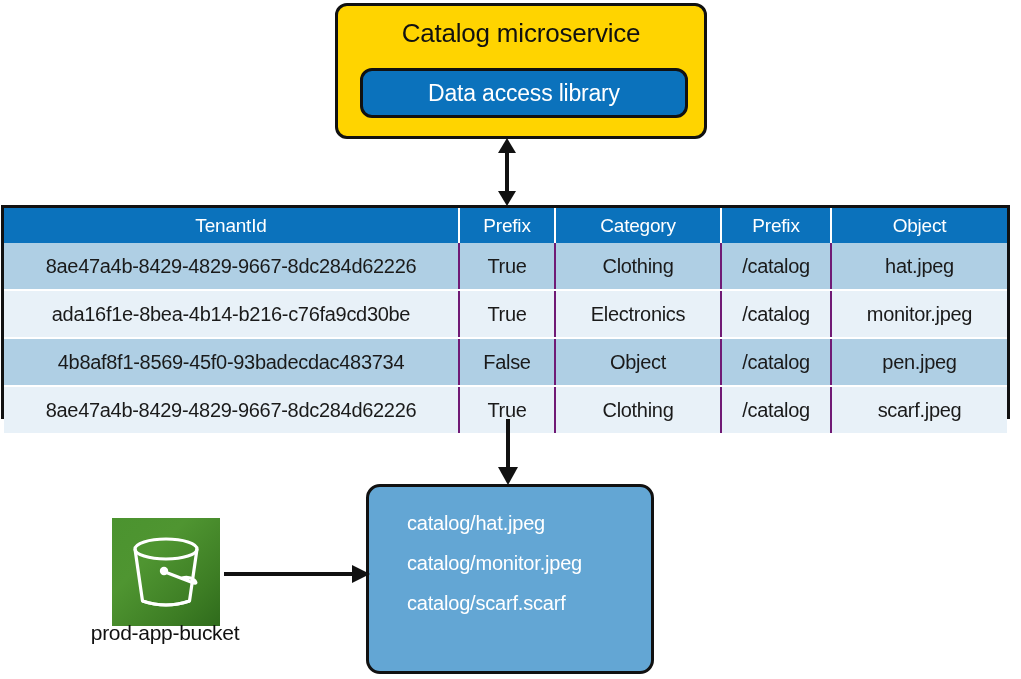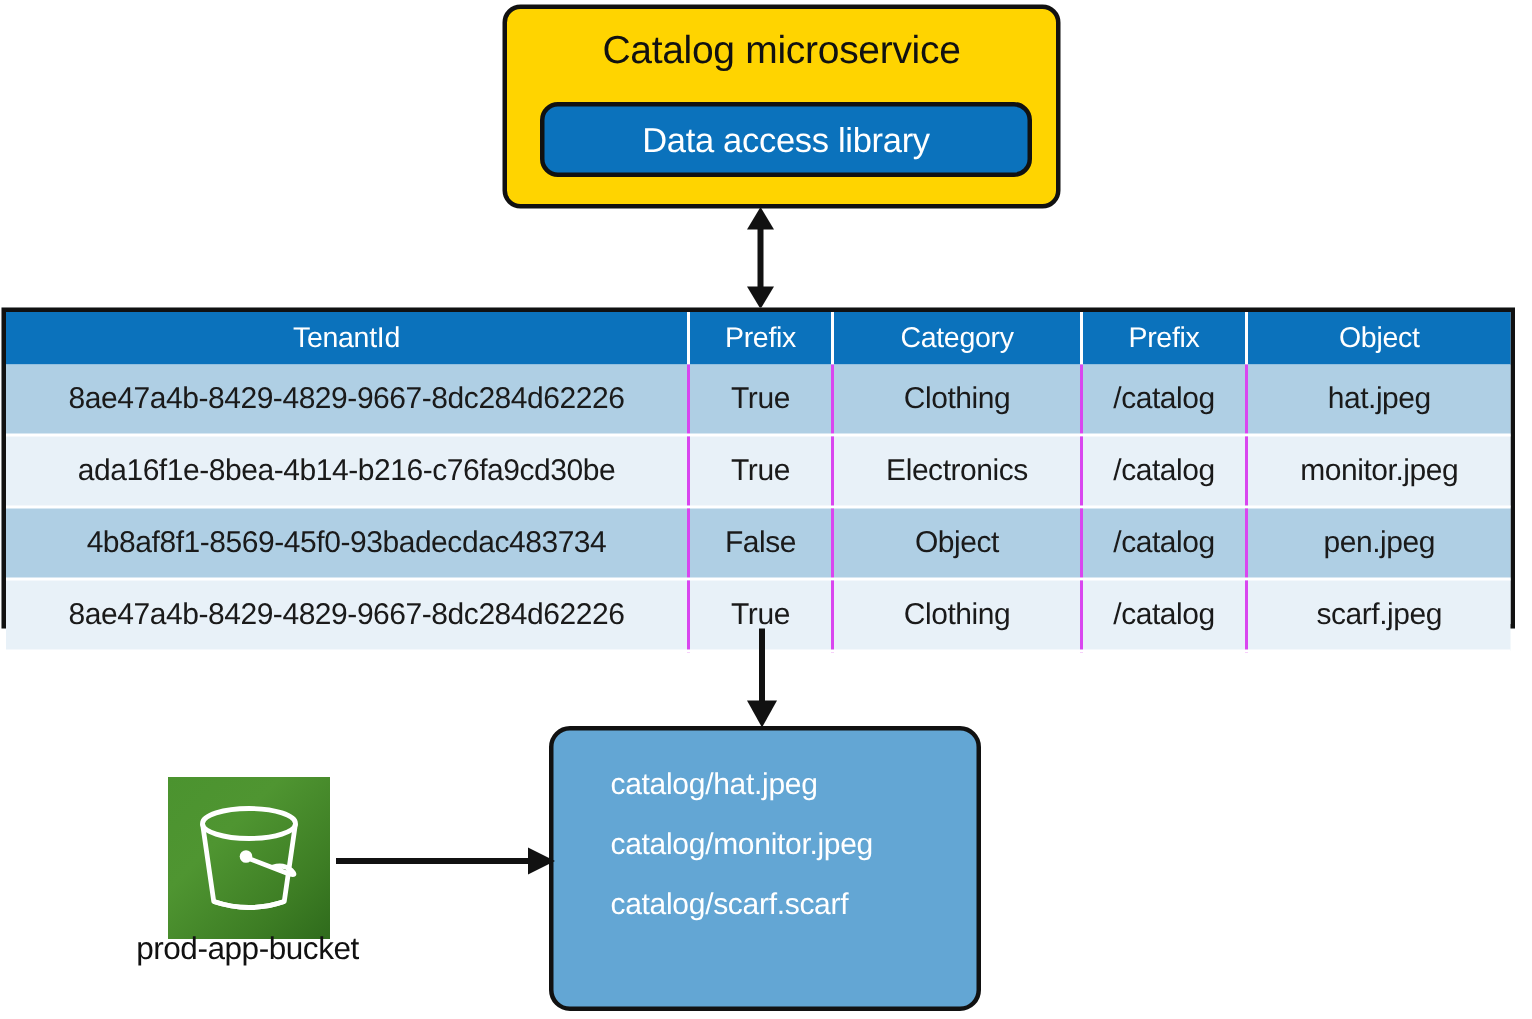--- a/index.html
+++ b/index.html
@@ -92,21 +92,21 @@
     height: 33px;
     border-right: 2px solid #ffffff;
     letter-spacing: -0.2px;
   }
   table.data th:last-child { border-right: none; }
   table.data td {
     font-size: 20px;
     color: #1a1a1a;
     text-align: center;
     height: 44px;
-    border-right: 2px solid #d946ef;
+    border-right: 2px solid #701a75;
     border-bottom: 2px solid #ffffff;
     letter-spacing: -0.3px;
   }
   table.data td:last-child { border-right: none; }
   table.data tr.odd td { background: #AFCFE4; }
   table.data tr.even td { background: #E8F1F8; }
   .col-tenant { width: 455px; }
   .col-active { width: 96px; }
   .col-category { width: 166px; }
   .col-prefix  { width: 110px; }

